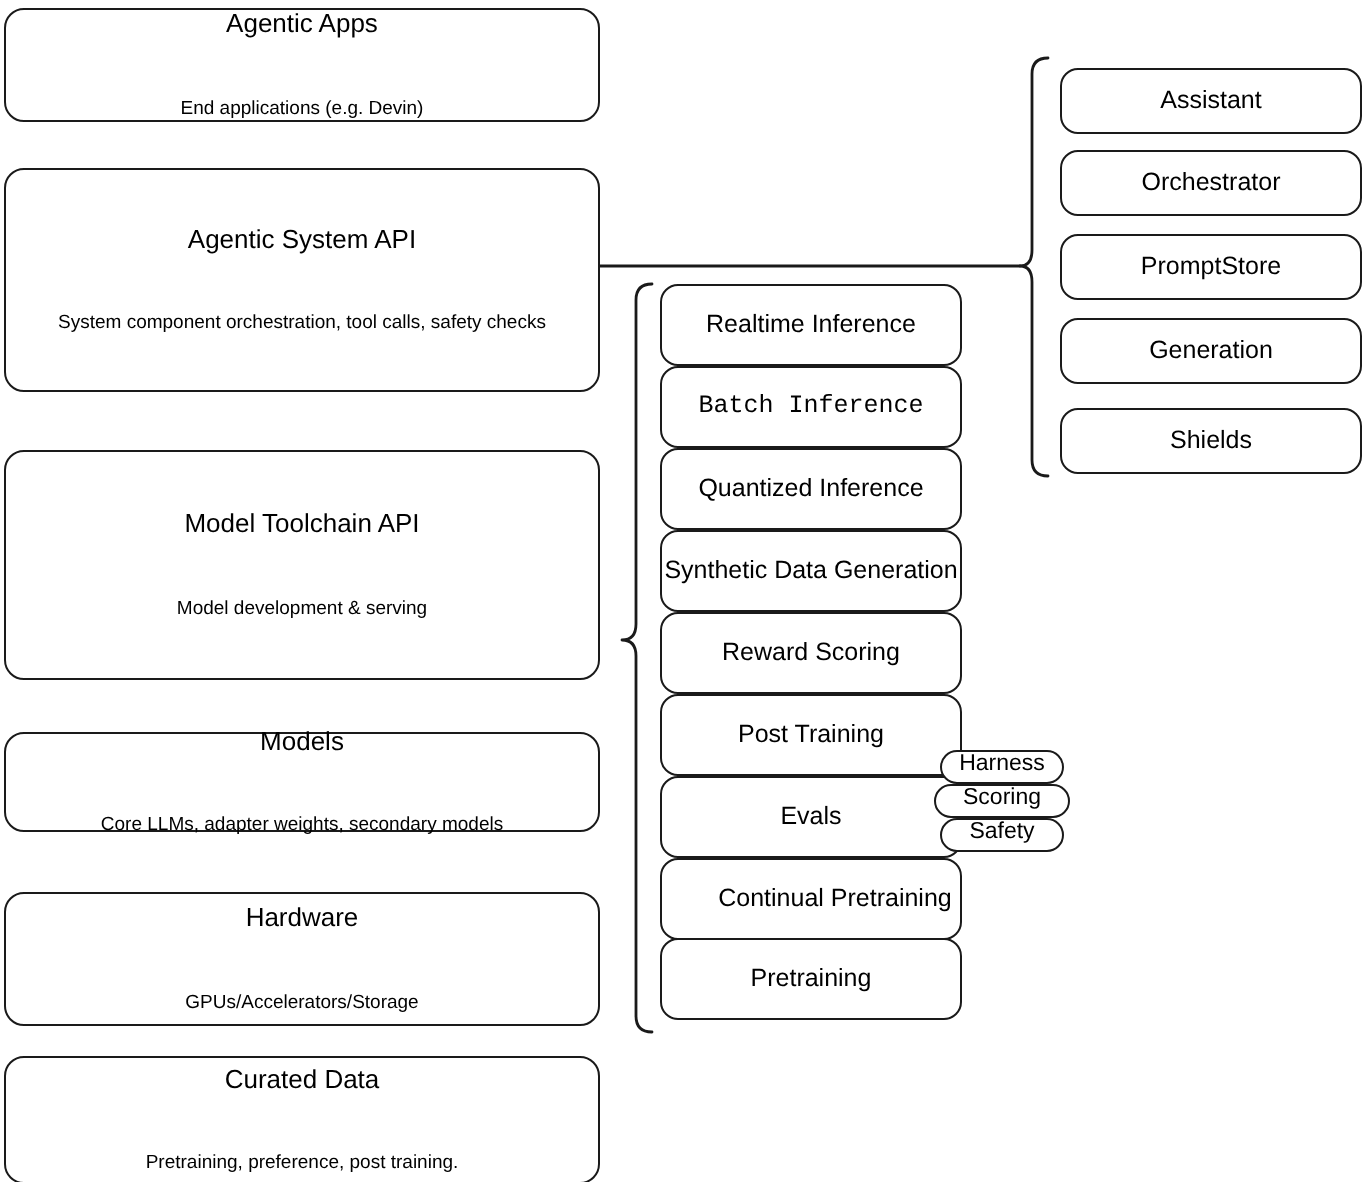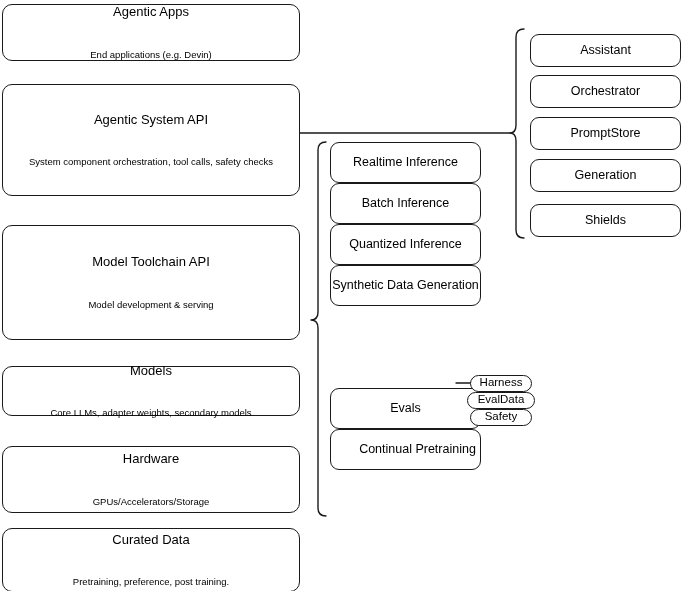--- a/index.html
+++ b/index.html
@@ -131,41 +131,50 @@
   </div>
 
   <div class="node stack-node" style="top:528px; height:64px;">
     <div class="title">Curated Data</div>
     <div class="sub">Pretraining, preference, post training.</div>
   </div>
 
   <div class="node mid-node" style="top:142px;">
     <div class="title">Realtime Inference</div>
   </div>
-  <div class="node mid-node" style="top:183px;">
+  <div class="node mid-node" style="top:183px;font-family:Liberation Mono, monospace;">
     <div class="title">Batch Inference</div>
   </div>
   <div class="node mid-node" style="top:224px;">
     <div class="title">Quantized Inference</div>
   </div>
   <div class="node mid-node" style="top:265px;">
     <div class="title">Synthetic Data Generation</div>
   </div>
+  <div class="node mid-node" style="top:306px;">
+    <div class="title">Reward Scoring</div>
+  </div>
+  <div class="node mid-node" style="top:347px;">
+    <div class="title">Post Training</div>
+  </div>
   <div class="node mid-node" style="top:388px;">
     <div class="title">Evals</div>
   </div>
   <div class="node mid-node" style="top:429px;padding-left:24px;">
     <div class="title">Continual Pretraining</div>
   </div>
+  <div class="node mid-node" style="top:469px;">
+    <div class="title">Pretraining</div>
+  </div>
 
   <div class="pill" style="left:470px; top:375px; width:62px;">
     <span>Harness</span>
   </div>
   <div class="pill" style="left:467px; top:392px; width:68px;">
-    <span>EvalData</span>
+    <span>Scoring</span>
   </div>
   <div class="pill" style="left:470px; top:409px; width:62px;">
     <span>Safety</span>
   </div>
 
   <div class="node right-node" style="top:34px;">
     <div class="title">Assistant</div>
   </div>
   <div class="node right-node" style="top:75px;">
     <div class="title">Orchestrator</div>

